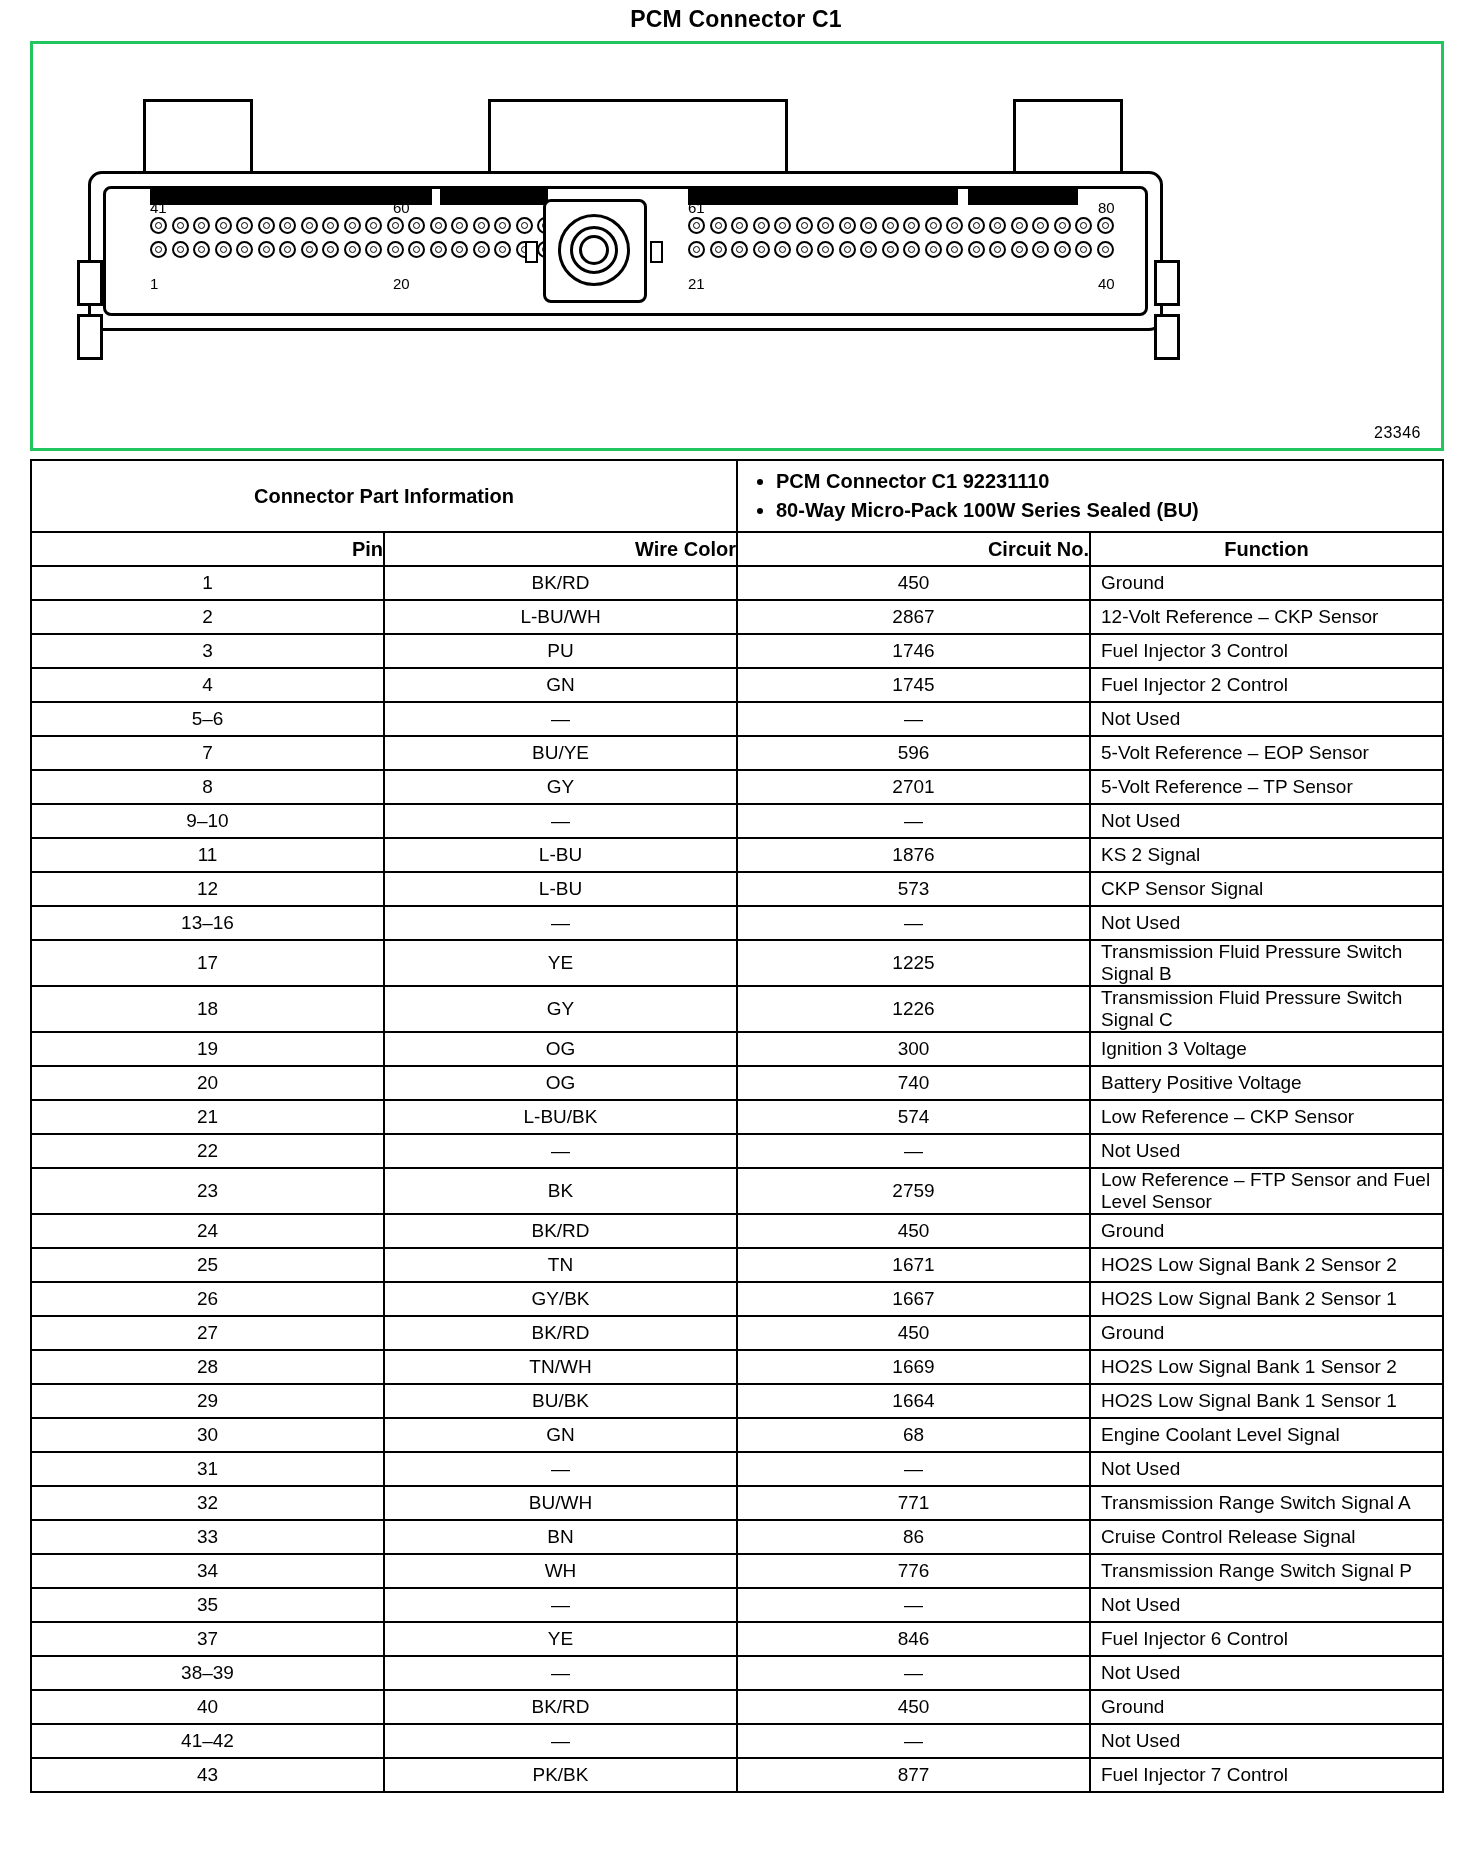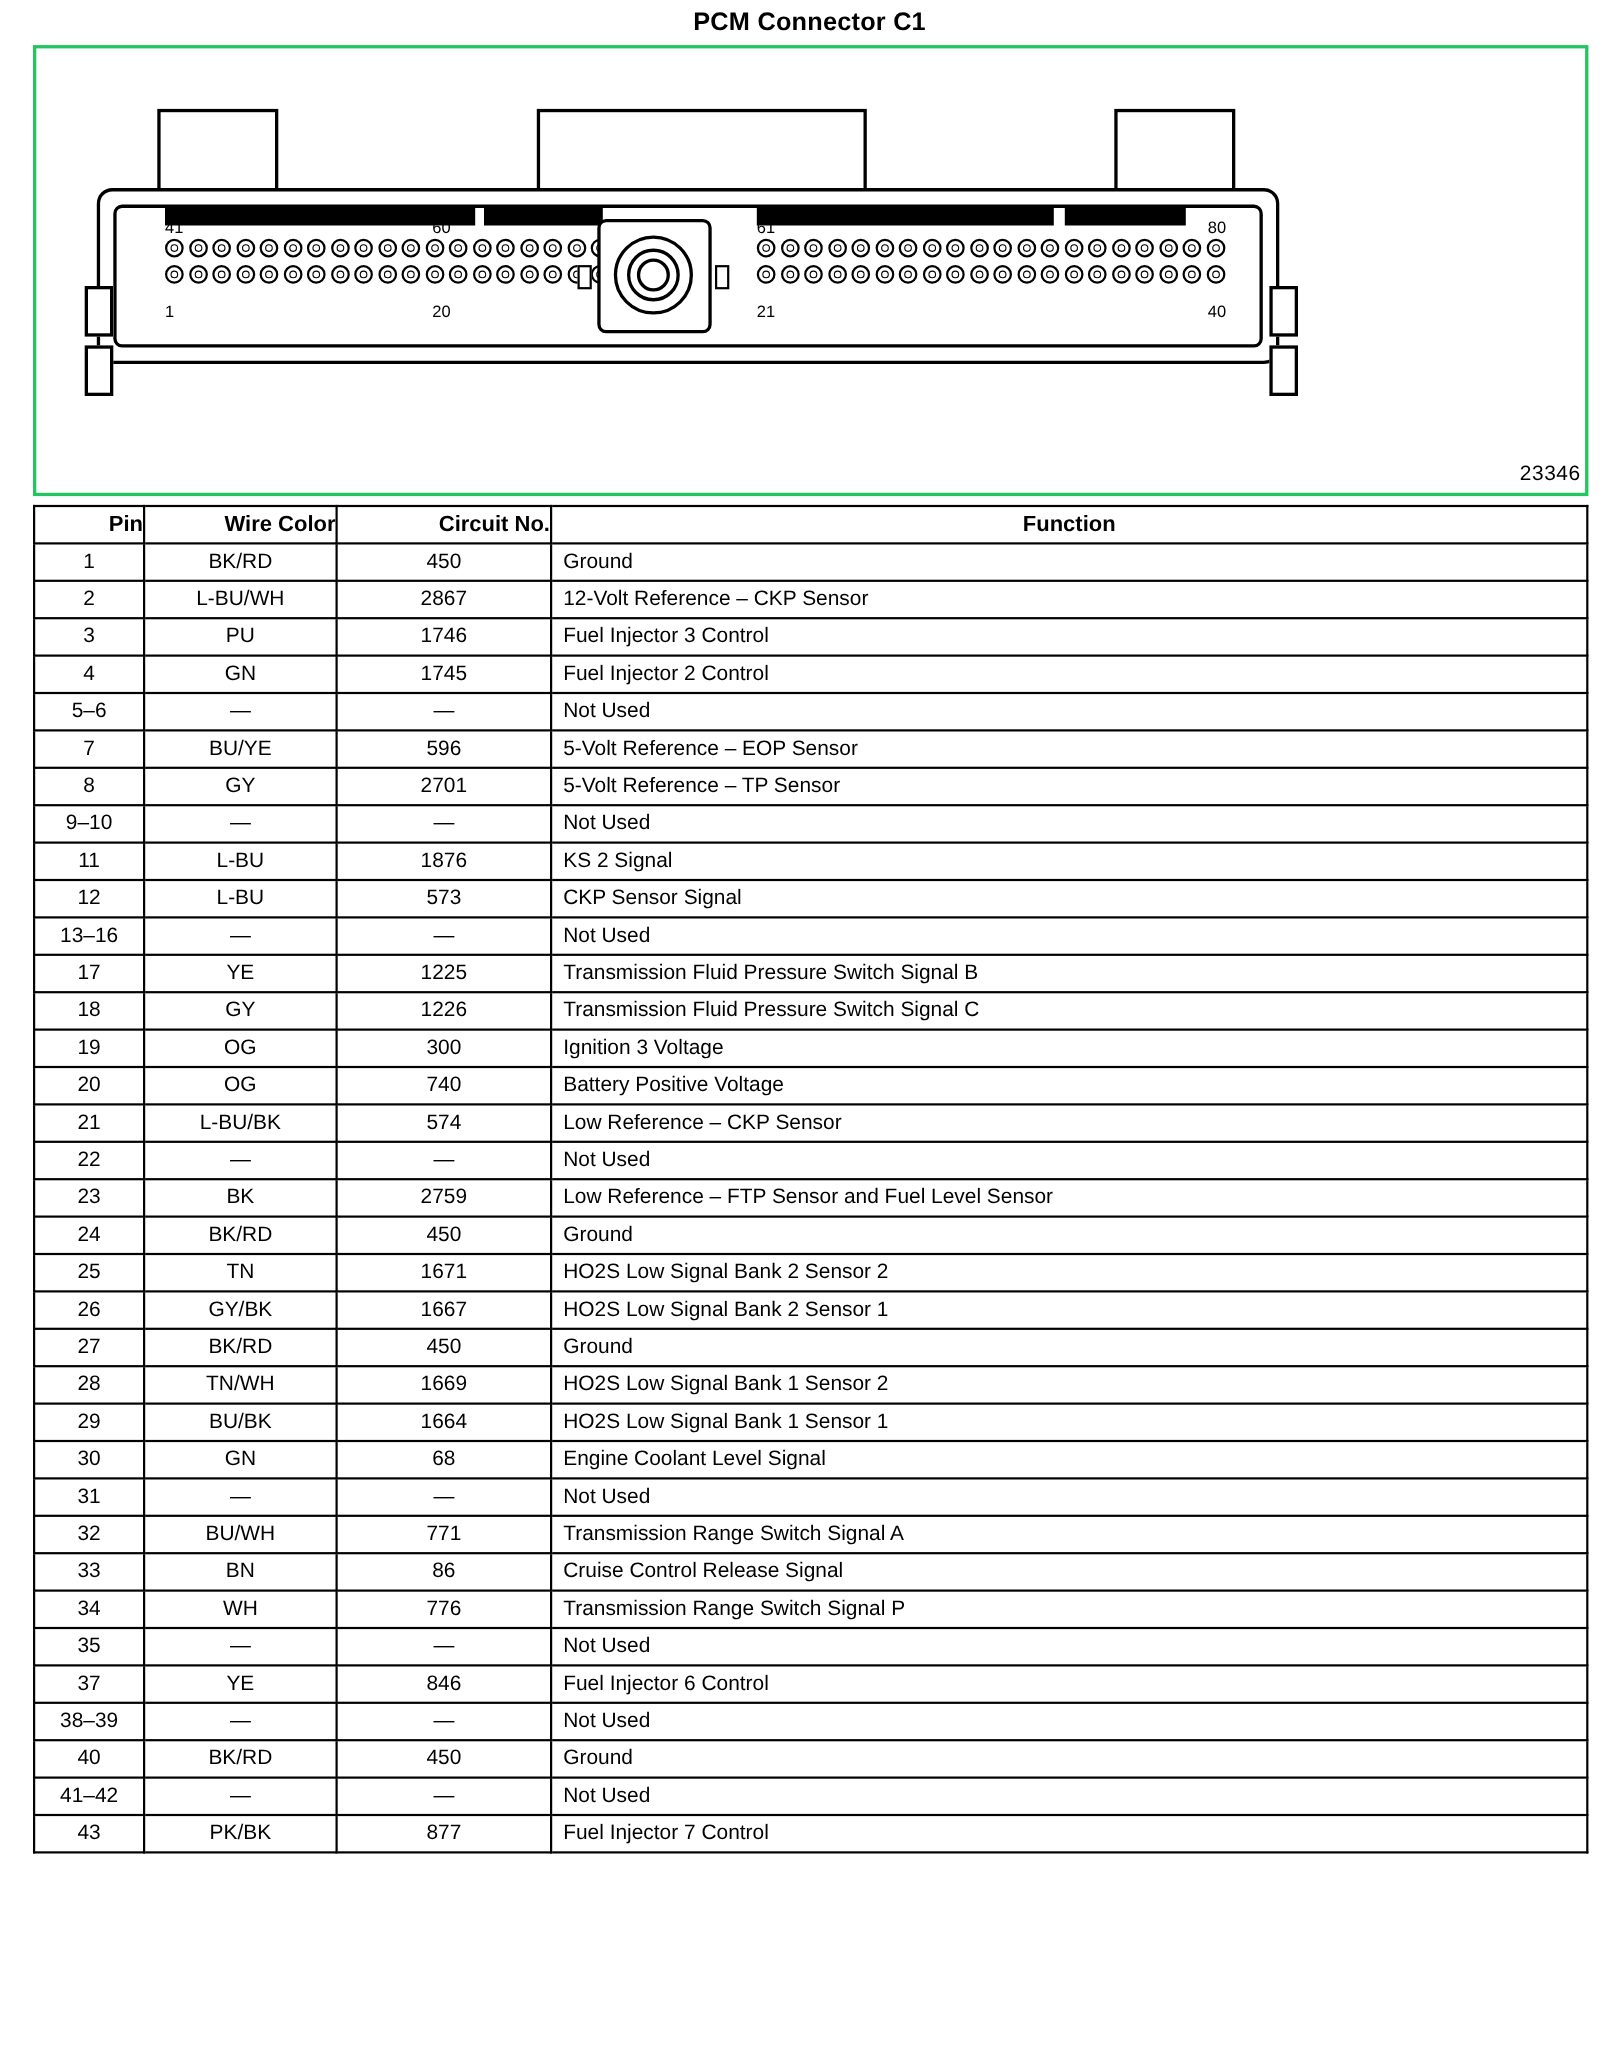--- a/index.html
+++ b/index.html
@@ -39,23 +39,23 @@
     height: 410px;
     box-sizing: border-box;
     background: #fff;
   }
   .illus-inner {
     position: absolute;
     inset: 0;
   }
   .fig-id {
     position: absolute;
-    right: 4px;
+    right: 20px;
     bottom: 6px;
-    font-size: 19px;
+    font-size: 16px;
     letter-spacing: 0.5px;
   }
 
   
   .conn {
     position: absolute;
     left: 55px;
     top: 55px;
     width: 1290px;
     height: 250px;
@@ -388,20 +388,29 @@
         <span class="pnum p80">80</span>
         <span class="pnum p40">40</span>
       </div>
       <div class="fig-id">23346</div>
     </div>
   </div>
 
   <table class="pcm">
     <tbody>
       <tr>
+        <td class="hdr-part" colspan="2">Connector Part Information</td>
+        <td class="hdr-info" colspan="2">
+          <ul id="part-info-list">
+              <li>PCM Connector C1 92231110</li>
+              <li>80-Way Micro-Pack 100W Series Sealed (BU)</li>
+            </ul>
+        </td>
+      </tr>
+      <tr>
         <td class="colhdr c-pin">Pin</td>
         <td class="colhdr c-wire">Wire Color</td>
         <td class="colhdr c-circ">Circuit No.</td>
         <td class="colhdr func">Function</td>
       </tr>
     <tr>
           <td class="c-pin">1</td>
           <td class="c-wire">BK/RD</td>
           <td class="c-circ">450</td>
           <td class="c-func">Ground</td>

